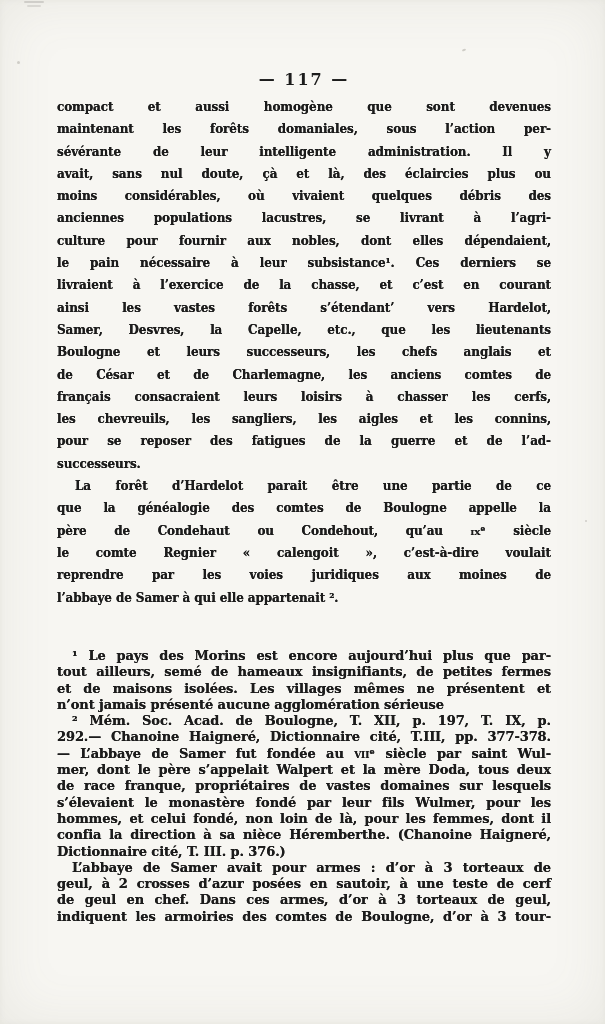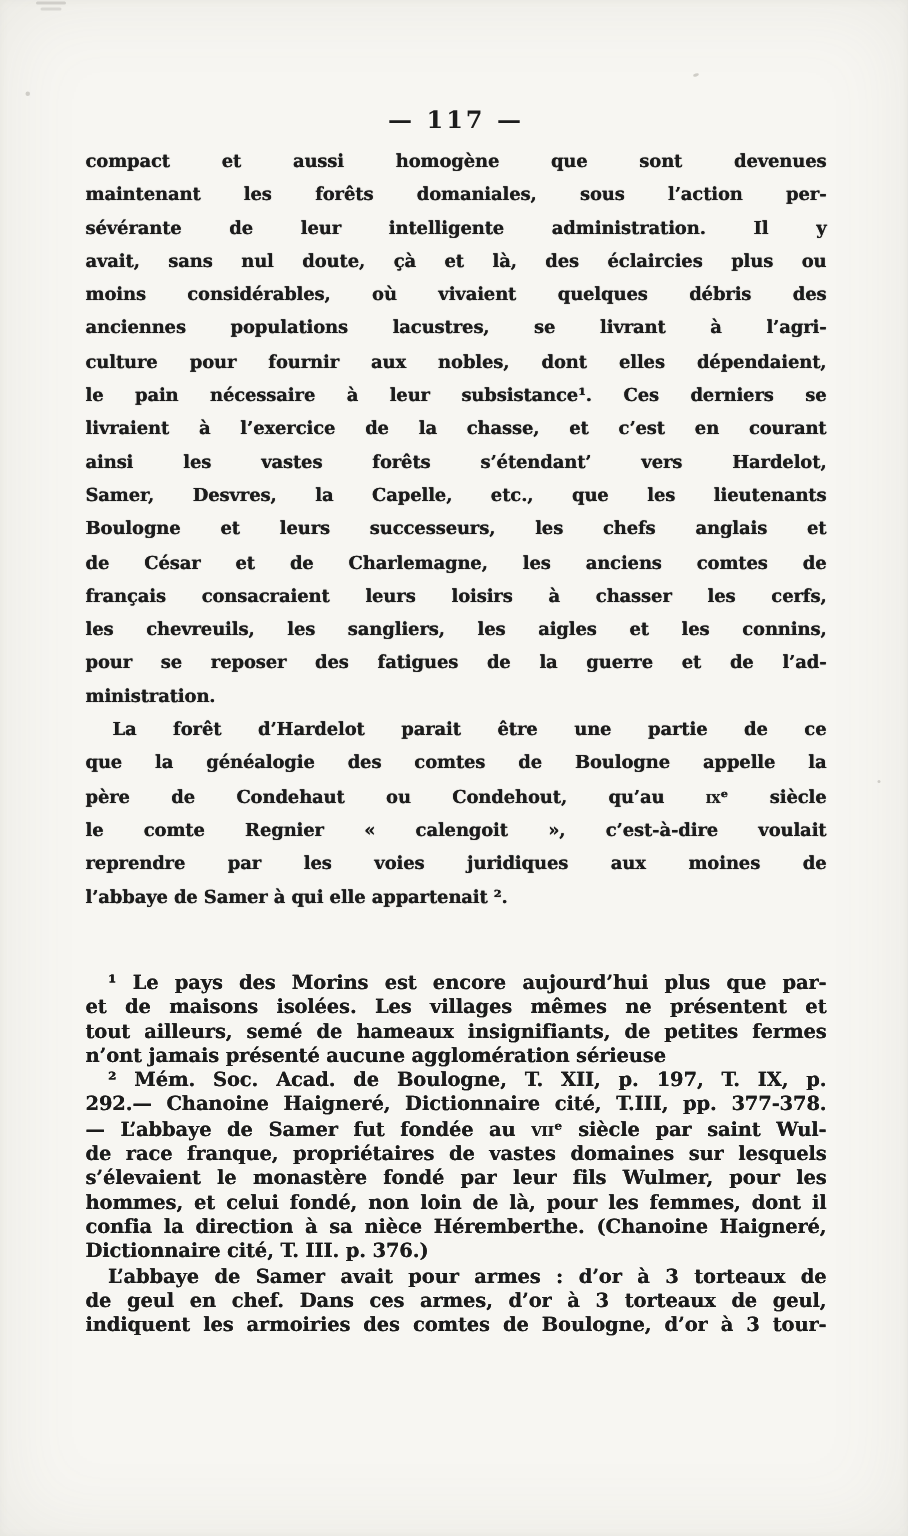--- a/index.html
+++ b/index.html
@@ -85,48 +85,50 @@
         <div class="line"><span>culture pour fournir aux nobles, dont elles dépendaient,</span></div>
         <div class="line"><span>le pain nécessaire à leur subsistance¹. Ces derniers se</span></div>
         <div class="line"><span>livraient à l’exercice de la chasse, et c’est en courant</span></div>
         <div class="line"><span>ainsi les vastes forêts s’étendant’ vers Hardelot,</span></div>
         <div class="line"><span>Samer, Desvres, la Capelle, etc., que les lieutenants</span></div>
         <div class="line"><span>Boulogne et leurs successeurs, les chefs anglais et</span></div>
         <div class="line"><span>de César et de Charlemagne, les anciens comtes de</span></div>
         <div class="line"><span>français consacraient leurs loisirs à chasser les cerfs,</span></div>
         <div class="line"><span>les chevreuils, les sangliers, les aigles et les </span><span class="it">connins</span><span>,</span></div>
         <div class="line"><span>pour se reposer des fatigues de la guerre et de l’ad-</span></div>
-        <div class="line last"><span>ministration.</span></div>
+        <div class="line last"><span>successeurs.</span></div>
       </div>
       <div>
         <div class="line indent"><span>La forêt d’Hardelot parait être une partie de ce</span></div>
         <div class="line"><span>que la généalogie des comtes de Boulogne appelle la</span></div>
         <div class="line"><span>père de Condehaut ou Condehout, qu’au </span><span class="sc">ix</span><span>ᵉ siècle</span></div>
         <div class="line"><span>le comte Regnier « calengoit », c’est-à-dire voulait</span></div>
         <div class="line"><span>reprendre par les voies juridiques aux moines de</span></div>
         <div class="line last"><span>l’abbaye de Samer à qui elle appartenait ².</span></div>
       </div>
     </div>
 
   <div class="footnotes">
       <div>
         <div class="line indent"><span>¹ Le pays des Morins est encore aujourd’hui plus que par-</span></div>
+        <div class="line"><span>tout ailleurs, semé de hameaux insignifiants, de petites fermes</span></div>
         <div class="line"><span>et de maisons isolées. Les villages mêmes ne présentent et</span></div>
-        <div class="line"><span>tout ailleurs, semé de hameaux insignifiants, de petites fermes</span></div>
         <div class="line last"><span>n’ont jamais présenté aucune agglomération sérieuse</span></div>
       </div>
       <div>
         <div class="line indent"><span>² </span><span class="it">Mém. Soc. Acad. de Boulogne</span><span>, T. XII, p. 197, T. IX, p.</span></div>
         <div class="line"><span>292.— Chanoine Haigneré, </span><span class="it">Dictionnaire cité</span><span>, T.III, pp. 377-378.</span></div>
         <div class="line"><span>— L’abbaye de Samer fut fondée au </span><span class="sc">vii</span><span>ᵉ siècle par saint Wul-</span></div>
+        <div class="line"><span>mer, dont le père s’appelait Walpert et la mère Doda, tous deux</span></div>
         <div class="line"><span>de race franque, propriétaires de vastes domaines sur lesquels</span></div>
         <div class="line"><span>s’élevaient le monastère fondé par leur fils Wulmer, pour les</span></div>
         <div class="line"><span>hommes, et celui fondé, non loin de là, pour les femmes, dont il</span></div>
         <div class="line"><span>confia la direction à sa nièce Héremberthe. (Chanoine Haigneré,</span></div>
         <div class="line last"><span class="it">Dictionnaire cité</span><span>, T. III. p. 376.)</span></div>
       </div>
       <div>
         <div class="line indent"><span>L’abbaye de Samer avait pour armes : </span><span class="it">d’or à 3 torteaux de</span></div>
+        <div class="line"><span class="it">geul, à 2 crosses d’azur posées en sautoir, à une teste de cerf</span></div>
         <div class="line"><span class="it">de geul en chef.</span><span> Dans ces armes, </span><span class="it">d’or à 3 torteaux de geul,</span></div>
         <div class="line"><span>indiquent les armoiries des comtes de Boulogne, </span><span class="it">d’or à 3 tour-</span></div>
       </div>
     </div>
 </div>
 
 </body></html>

